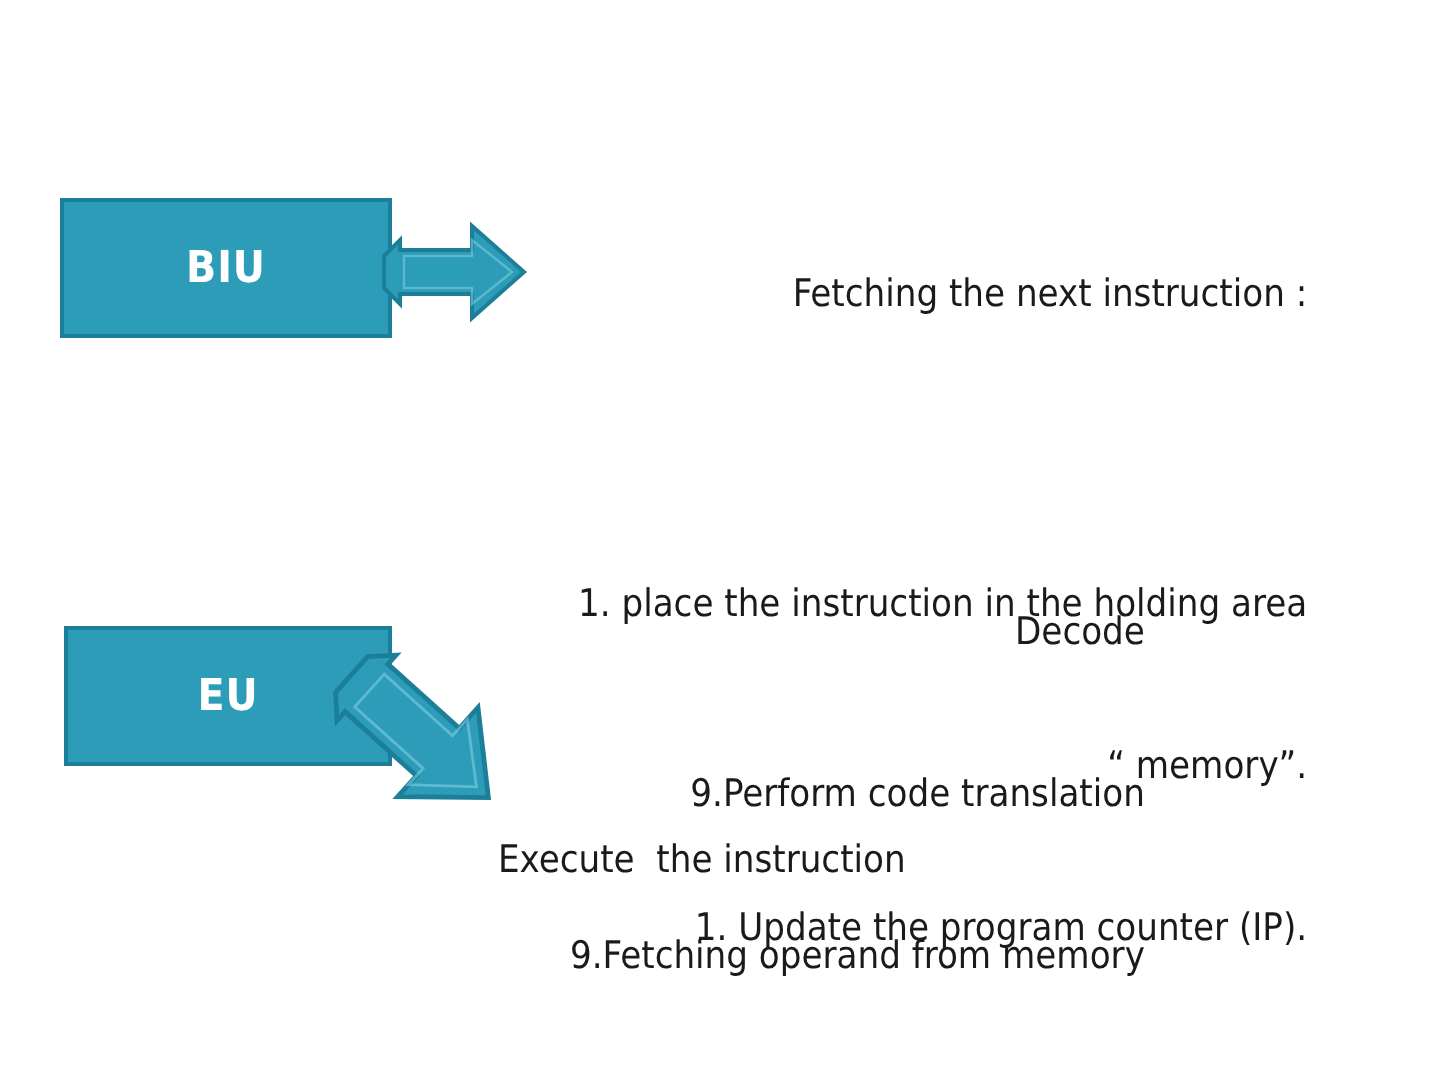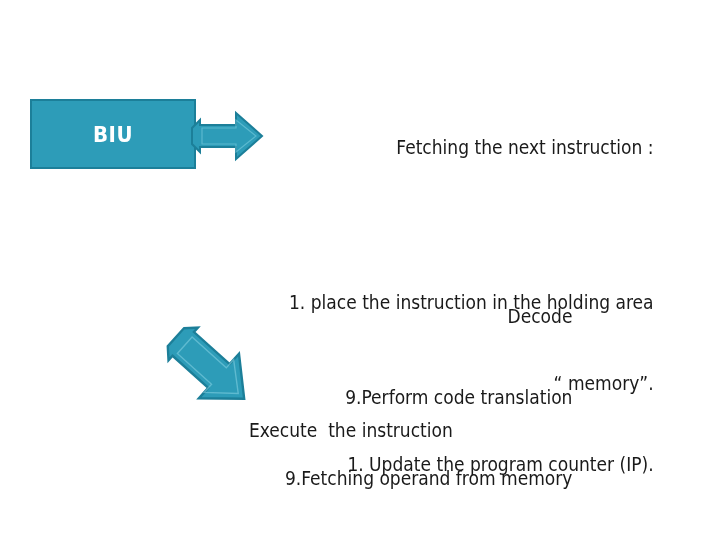--- a/index.html
+++ b/index.html
@@ -111,20 +111,23 @@
 
   <div class="proc-box" id="box-biu">
     <span class="proc-label">BIU</span>
   </div>
 
   <svg class="arrow-svg" id="arrow-biu" viewBox="0 0 76 56">
     <path d="M 2,20 L 10,12 L 10,17 L 46,17 L 46,5 L 72,28 L 46,51 L 46,39 L 10,39 L 10,44 L 2,36 Z" fill="#2D9CB8" stroke="#1C7F99" stroke-width="2" stroke-linejoin="miter"></path>
     <path d="M 12,20 L 46,20 L 46,12 L 66,28 L 46,44 L 46,36 L 12,36 Z" fill="none" stroke="#7FD0E2" stroke-width="1.2" opacity="0.55"></path>
   </svg>
 
+  <div class="proc-box" id="box-eu">
+    <span class="proc-label">EU</span>
+  </div>
 
   <svg class="arrow-svg" id="arrow-eu" viewBox="0 0 100 72">
     <g transform="rotate(42 50 36)">
       <path d="M 4,24 L 14,14 L 14,20 L 62,20 L 62,6 L 96,36 L 62,66 L 62,52 L 14,52 L 14,58 L 4,48 Z" fill="#2D9CB8" stroke="#1C7F99" stroke-width="2.4" stroke-linejoin="miter"></path>
       <path d="M 16,25 L 62,25 L 62,14 L 88,36 L 62,58 L 62,47 L 16,47 Z" fill="none" stroke="#8FD8E8" stroke-width="1.4" opacity="0.5"></path>
     </g>
   </svg>
 
   <div class="text-block" id="block-fetch">
     <span class="text-line">Fetching the next instruction :</span>

